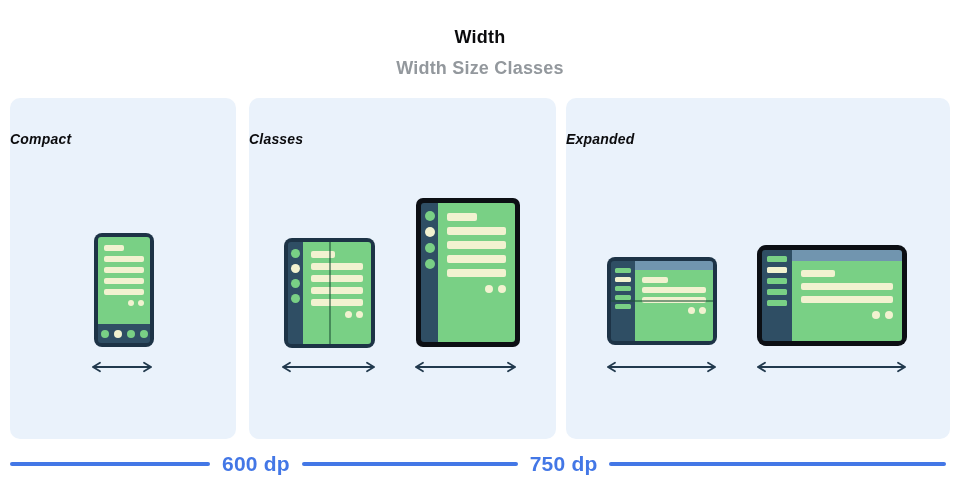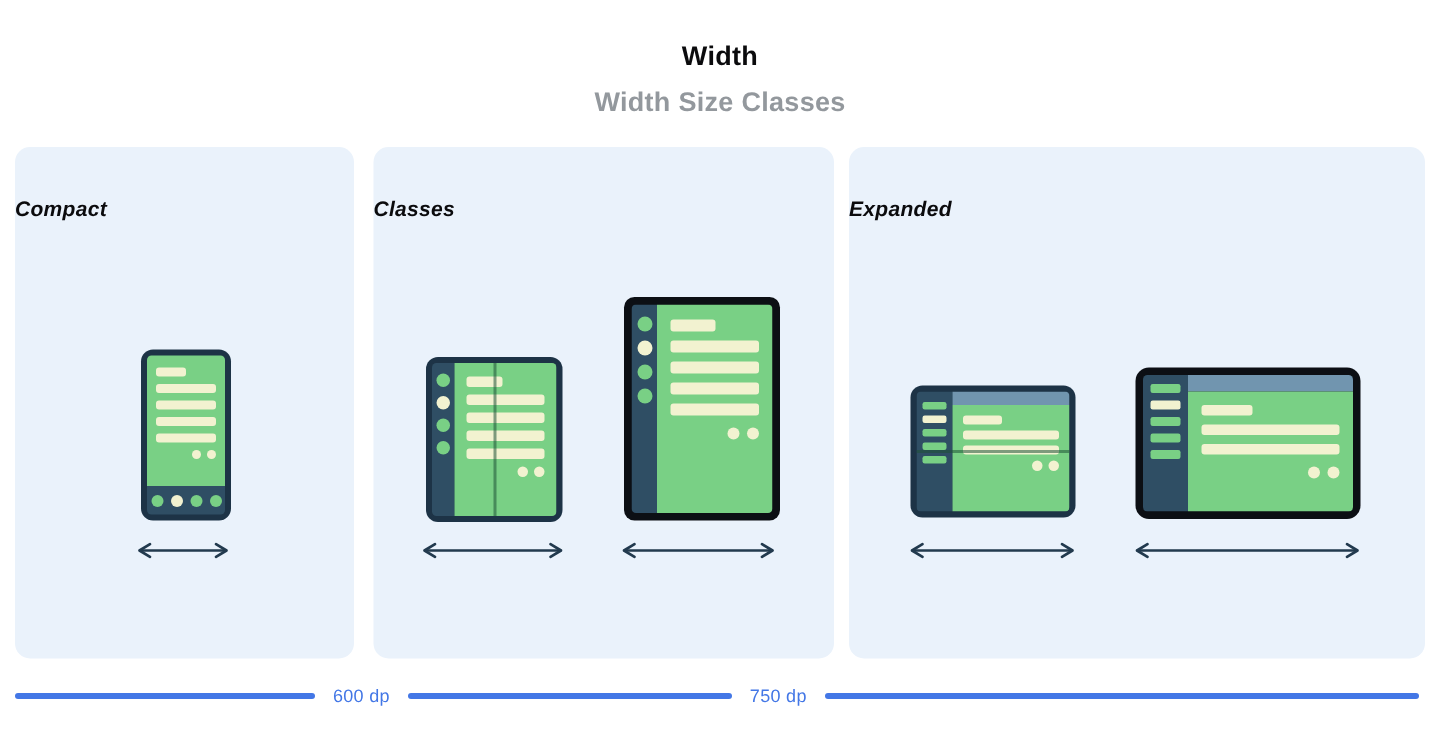--- a/index.html
+++ b/index.html
@@ -116,21 +116,21 @@
   .arrow path{ stroke:var(--arrow-navy); stroke-width:1.8; fill:none;
                stroke-linecap:round; stroke-linejoin:round; }
 
   
   .scale{ position:absolute; left:10px; right:14px; top:452px; height:24px;
           display:flex; align-items:center; }
   .scale .seg{ height:4px; border-radius:2px; background:var(--accent-blue); flex:none; }
   .scale .seg1{ width:200px; }
   .scale .seg2{ width:216px; }
   .scale .seg3{ flex:1; }
-  .scale .bp{ margin:0 12px; font-size:12px; font-weight:normal; color:var(--accent-blue);
+  .scale .bp{ margin:0 12px; font-size:21px; font-weight:bold; color:var(--accent-blue);
               white-space:nowrap; letter-spacing:.2px;text-align:center; }
 </style>
 </head>
 <body>
 
 <div class="canvas">
 
   <div class="header">
     <div class="title">Width</div>
     <div class="subtitle">Width Size Classes</div>

